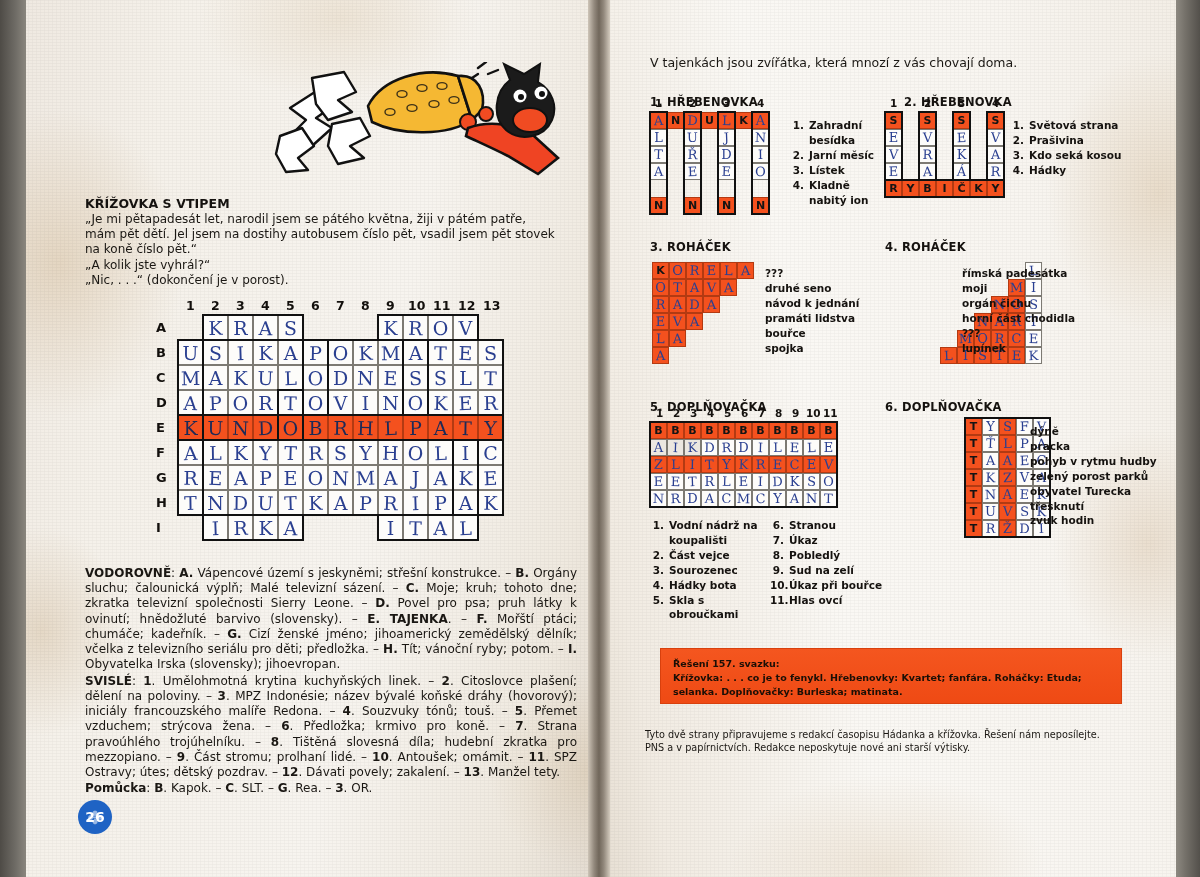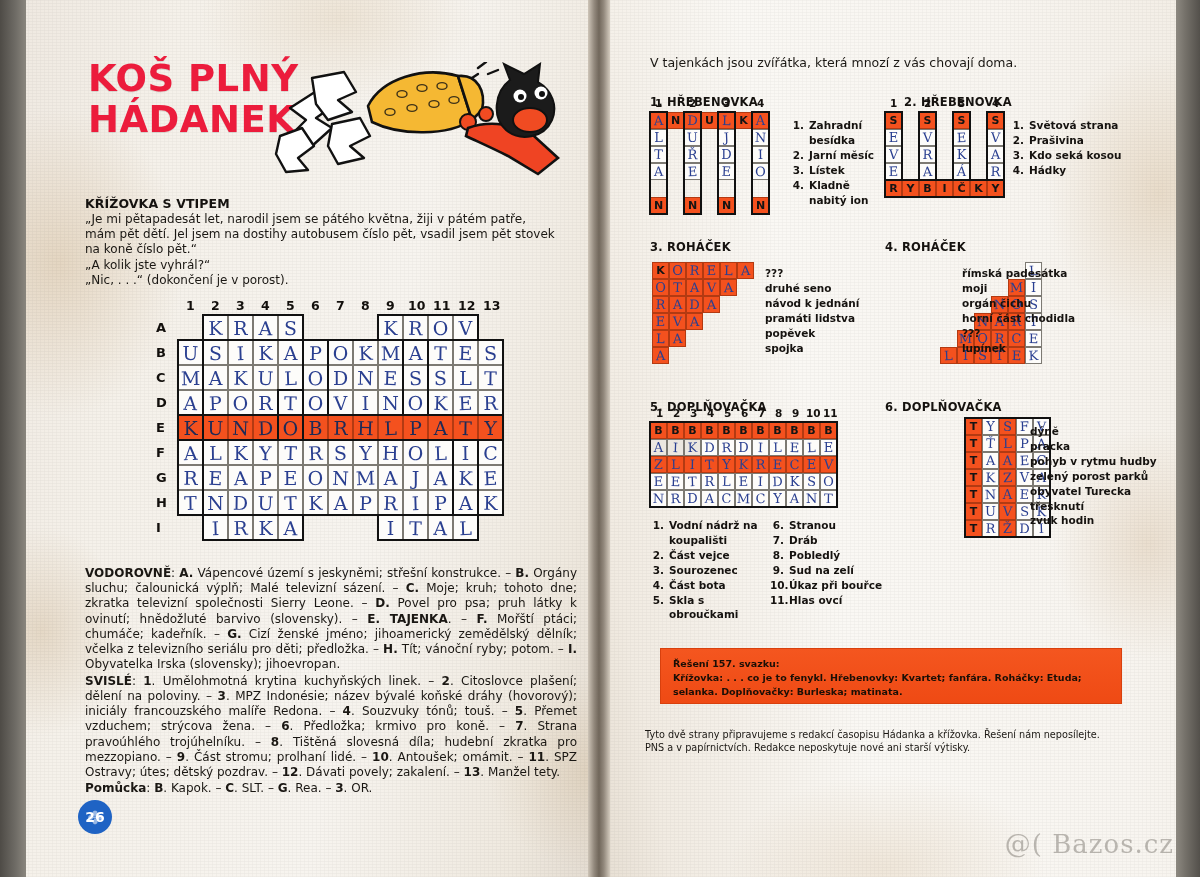--- a/index.html
+++ b/index.html
@@ -130,26 +130,20 @@
   <div class="sheet sheet-left">
     <div class="paper-noise"></div>
   </div>
   <div class="sheet sheet-right">
     <div class="paper-noise"></div>
   </div>
   <div class="gutter"></div>
   <div class="edge-l"></div>
   <div class="edge-r"></div>
 
-  <div class="title-wrap">
-    <div class="big-title">
-      <div>KOŠ PLNÝ</div>
-      <div>HÁDANEK</div>
-    </div>
-  </div>
 
   <svg class="crumples" viewBox="0 0 290 120">
     <g fill="#fff" stroke="#111" stroke-width="2.4" stroke-linejoin="round">
       <path d="M18 46 L46 28 L58 46 L44 56 L60 66 L40 84 L22 70 L34 58 Z"></path>
       <path d="M40 16 L72 10 L84 30 L66 38 L80 50 L56 58 L44 42 Z"></path>
       <path d="M8 74 L30 66 L42 84 L26 96 L36 108 L14 110 L4 92 Z"></path>
       <path d="M60 62 L88 56 L98 74 L78 84 L92 96 L66 102 L56 84 Z"></path>
     </g>
     <g>
       <path d="M96 44 C110 16 152 4 186 14 L200 58 C176 74 128 74 100 60 Z" fill="#f5b833" stroke="#111" stroke-width="2.6"></path>
@@ -911,21 +905,21 @@
       <div class="ci">
         <span class="cn">4.</span>
         <span class="ct">Hádky</span>
       </div>
     </div>
   <div class="pz-clues" id="cl3" style="left:765px; top:266px; width:130px">
       <div>???</div>
       <div>druhé seno</div>
       <div>návod k jednání</div>
       <div>pramáti lidstva</div>
-      <div>popěvek</div>
+      <div>bouřce</div>
       <div>spojka</div>
     </div>
   <div class="pz-clues" id="cl4" style="left:962px; top:266px; width:150px">
       <div>římská padesátka</div>
       <div>moji</div>
       <div>orgán čichu</div>
       <div>horní část chodidla</div>
       <div>???</div>
       <div>lupínek</div>
     </div>
@@ -937,35 +931,35 @@
       <div class="ci">
         <span class="cn">2.</span>
         <span class="ct">Část vejce</span>
       </div>
       <div class="ci">
         <span class="cn">3.</span>
         <span class="ct">Sourozenec</span>
       </div>
       <div class="ci">
         <span class="cn">4.</span>
-        <span class="ct">Část bota</span>
+        <span class="ct">Hádky bota</span>
       </div>
       <div class="ci">
         <span class="cn">5.</span>
         <span class="ct">Skla s obroučkami</span>
       </div>
     </div>
   <div class="pz-clues" id="cl5b" style="left:770px; top:518px; width:150px">
       <div class="ci">
         <span class="cn">6.</span>
         <span class="ct">Stranou</span>
       </div>
       <div class="ci">
         <span class="cn">7.</span>
-        <span class="ct">Dráb</span>
+        <span class="ct">Úkaz</span>
       </div>
       <div class="ci">
         <span class="cn">8.</span>
         <span class="ct">Pobledlý</span>
       </div>
       <div class="ci">
         <span class="cn">9.</span>
         <span class="ct">Sud na zelí</span>
       </div>
       <div class="ci">
@@ -992,14 +986,13 @@
       <div>Řešení 157. svazku:</div>
       <div>Křížovka: . . . co je to fenykl. Hřebenovky: Kvartet; fanfára. Roháčky: Etuda; selanka. Doplňovačky: Burleska; matinata.</div>
     </div>
   </div>
 
   <div class="footer">
     <div>Tyto dvě strany připravujeme s redakcí časopisu Hádanka a křížovka. Řešení nám neposílejte.</div>
     <div>PNS a v papírnictvích. Redakce neposkytuje nové ani starší výtisky.</div>
   </div>
 
-  <div class="watermark">@( Bazos.cz</div>
 </div>
 
 </body></html>

